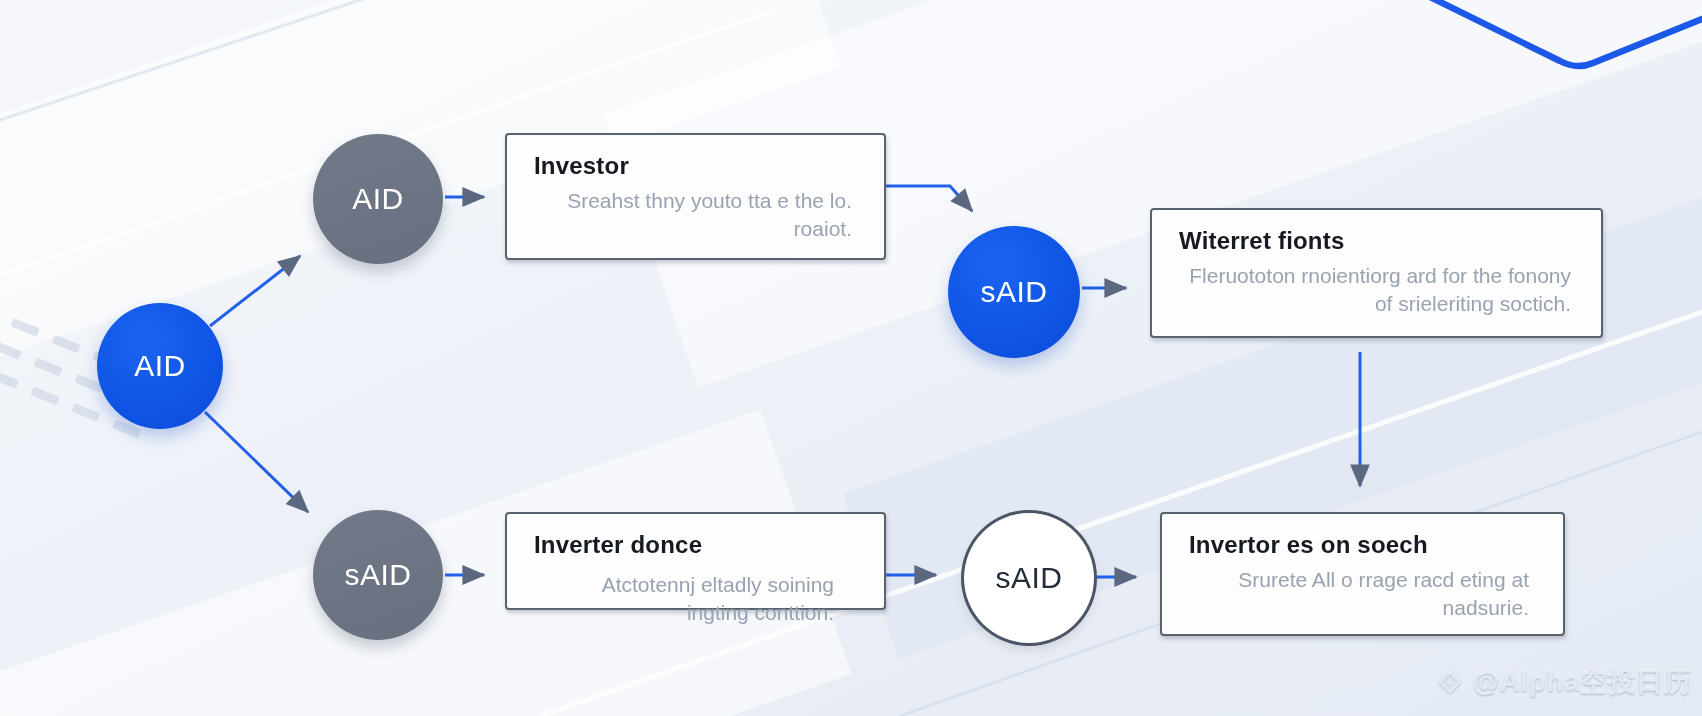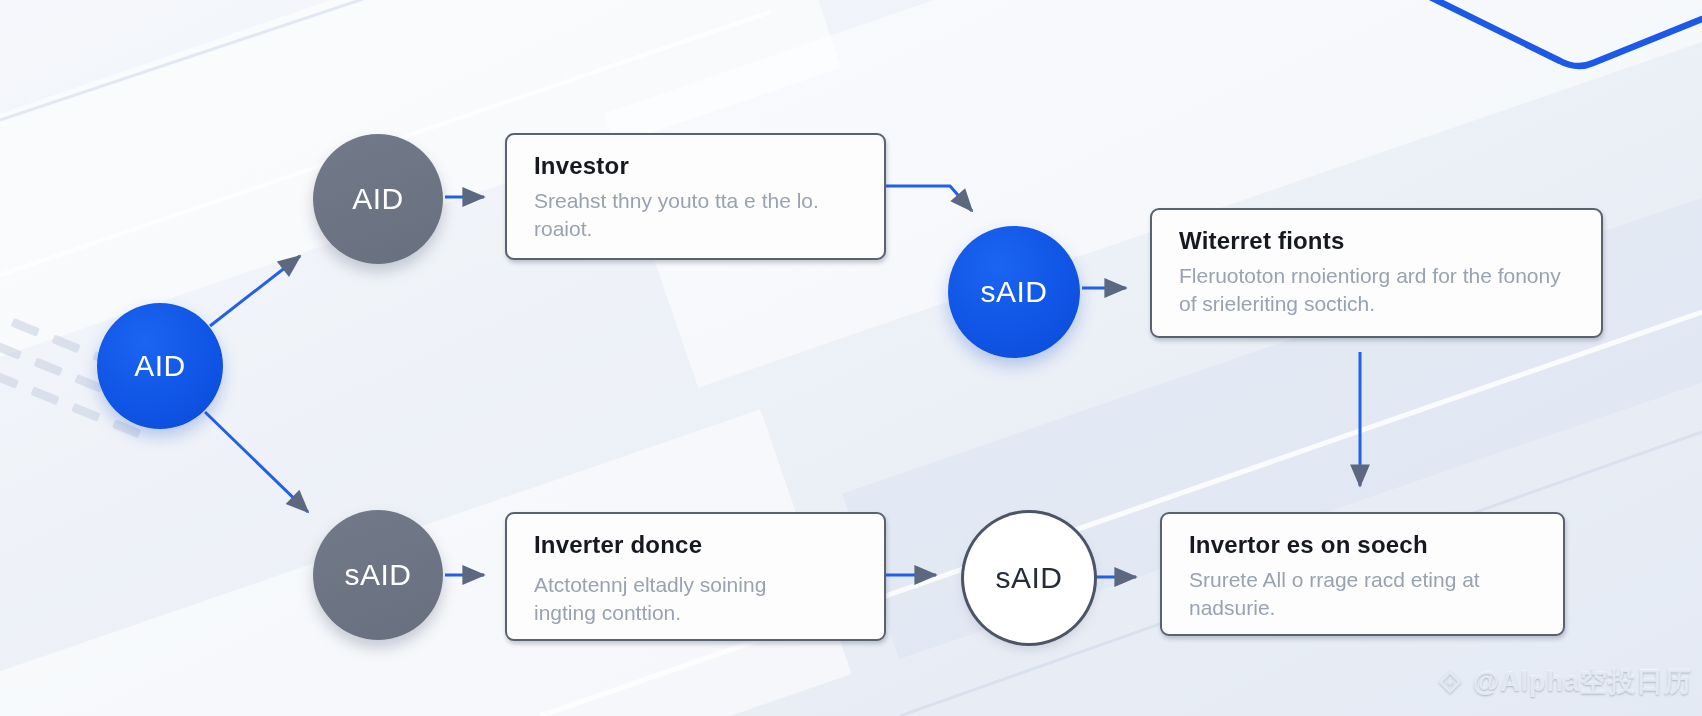--- a/index.html
+++ b/index.html
@@ -39,35 +39,35 @@
     color:#252c3a;
     border:3px solid #49536400;
     box-shadow:0 0 0 3px #4b5566, 0 6px 12px rgba(90,100,125,.22);
   }
 
   
   .box{
     position:absolute;z-index:3;
     background:#fdfdfe;
     border:2px solid #59636f;
-    border-radius:9px;
+    border-radius:4px;
     box-shadow:1px 3px 4px rgba(75,85,105,.3);
     padding:17px 26px 32px 27px;
     box-sizing:border-box;
   }
   .box h3{
     margin:0 0 7px 0;
     font-size:24px;line-height:1.15;
     font-weight:700;color:#16191f;
     letter-spacing:.2px;
   }
   .box p{
     margin:0;
     font-size:21px;line-height:1.33;
-    color:#99a2b0;font-weight:400;
+    color:#99a2b0;font-weight:400;text-align:right;
   }
 
   
   .watermark{
     position:absolute;z-index:4;
     right:10px;bottom:16px;
     display:flex;align-items:center;gap:9px;
     color:rgba(228,234,242,.95);
     font-size:27px;font-weight:600;letter-spacing:1px;
     text-shadow:0 1px 2px rgba(125,138,162,.55), 0 -1px 1px rgba(255,255,255,.65);
@@ -152,21 +152,21 @@
   <div class="box" style="left:505px; top:133px; width:381px; height:127px;">
     <h3>Investor</h3>
     <p style="max-width:318px;">Sreahst thny youto tta e the lo. roaiot.</p>
   </div>
 
   <div class="box" style="left:1150px; top:208px; width:453px; height:130px;">
     <h3>Witerret fionts</h3>
     <p style="max-width:392px;">Fleruototon rnoientiorg ard for the fonony of srieleriting soctich.</p>
   </div>
 
-  <div class="box" style="left:505px; top:512px; width:381px; height:129px;">
+  <div class="box" style="left:505px; top:512px; width:381px; height:98px;">
     <h3>Inverter donce</h3>
     <p style="max-width:300px;margin-top:12px;">Atctotennj eltadly soining ingting conttion.</p>
   </div>
 
   <div class="box" style="left:1160px; top:512px; width:405px; height:124px;">
     <h3>Invertor es on soech</h3>
     <p style="max-width:340px;">Srurete All o rrage racd eting at nadsurie.</p>
   </div>
 
   <div class="watermark">

